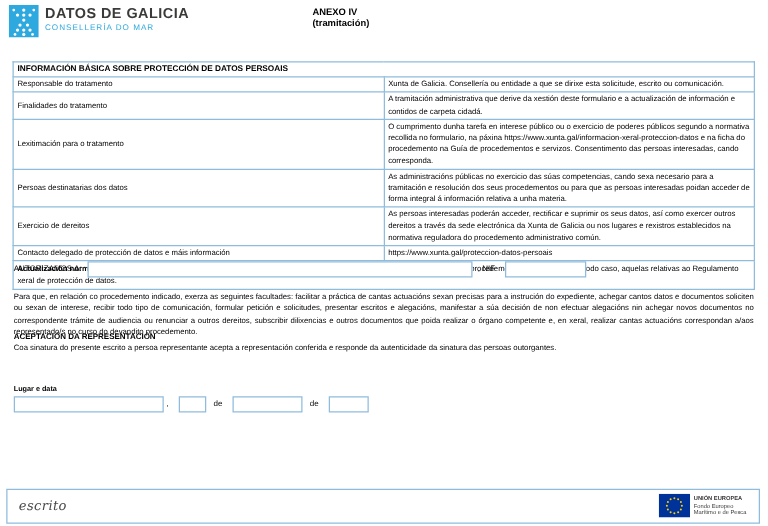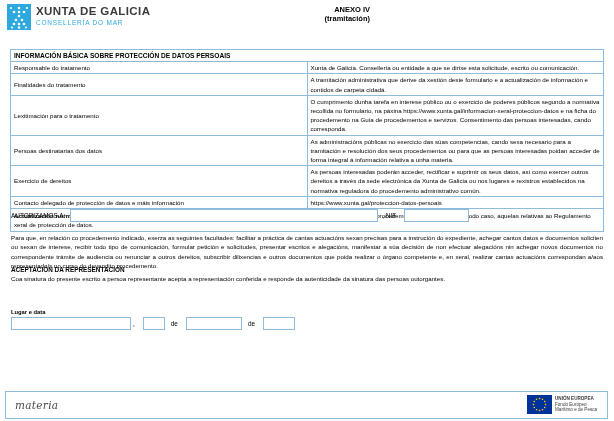--- a/index.html
+++ b/index.html
@@ -4,21 +4,21 @@
 <style>
   * { margin:0; padding:0; box-sizing:border-box; }
   html,body { width:614px; height:421px; background:#ffffff; font-family:"Liberation Sans", sans-serif; color:#000; }
   .page { position:relative; width:614px; height:421px; background:#fff; overflow:hidden; }
 
   
   .hdr-logo { position:absolute; left:7px; top:4px; width:24px; height:26px; }
   .hdr-titles { position:absolute; left:36px; top:5px; }
   .hdr-title { font-size:11.5px; font-weight:bold; color:#3a3a39; letter-spacing:.4px; }
   .hdr-subtitle { font-size:6.5px; color:#2ea9df; letter-spacing:.8px; margin-top:2px; }
-  .annex { position:absolute; left:250px; top:6px; width:120px; text-align:right; font-size:7.5px; font-weight:bold; line-height:8.5px; }
+  .annex { position:absolute; left:250px; top:6px; width:120px; text-align:left; font-size:7.5px; font-weight:bold; line-height:8.5px; }
 
   
   .ptable { position:absolute; left:10px; top:49px; width:594px; border-collapse:collapse; table-layout:fixed; }
   .ptable td, .ptable th { border:1px solid #8fbcdc; font-size:6.2px; line-height:9.2px; padding:1px 3px; vertical-align:middle; text-align:left; }
   .ptable th { font-size:6.6px; font-weight:bold; padding:1px 3px; }
   .ptable .lbl { width:88px; }
   .ptable .note-cell { padding:2px 3px; }
   .bold { font-weight:bold; }
 
   
@@ -71,21 +71,21 @@
         <circle cx="15" cy="16" r="1.3"></circle>
       <circle cx="7" cy="20" r="1.3"></circle>
         <circle cx="12" cy="20" r="1.3"></circle>
         <circle cx="17" cy="20" r="1.3"></circle>
       <circle cx="5" cy="23.5" r="1.1"></circle>
         <circle cx="12" cy="23.5" r="1.3"></circle>
         <circle cx="19" cy="23.5" r="1.1"></circle>
     </g>
   </svg>
   <div class="hdr-titles">
-    <div class="hdr-title">XUNTA DE GALICIA</div>
+    <div class="hdr-title">DATOS DE GALICIA</div>
     <div class="hdr-subtitle">CONSELLERÍA DO MAR</div>
   </div>
   <div class="annex">
     <div>ANEXO IV</div>
     <div>(tramitación)</div>
   </div>
 
   <table class="ptable">
     <tbody>
         <tr>
@@ -138,21 +138,21 @@
     <input class="fld fld-place" type="text" value="" style="">
     <span class="pd-comma">,</span>
     <input class="fld fld-day" type="text" value="" style="">
     <span class="pd-de">de</span>
     <input class="fld fld-month" type="text" value="" style="">
     <span class="pd-de">de</span>
     <input class="fld fld-year" type="text" value="" style="">
   </div>
 
   <div class="footer">
-    <span class="galicia-logo">materia</span>
+    <span class="galicia-logo">escrito</span>
     <div class="eu-block">
       <svg class="eu-flag" viewBox="0 0 25 19" xmlns="http://www.w3.org/2000/svg">
         <rect x="0" y="0" width="25" height="19" fill="#003399"></rect>
         <g fill="#ffcc00">
           <circle cx="12.5" cy="3.5" r="0.8"></circle>
             <circle cx="15.5" cy="4.3" r="0.8"></circle>
             <circle cx="17.7" cy="6.5" r="0.8"></circle>
           <circle cx="18.5" cy="9.5" r="0.8"></circle>
             <circle cx="17.7" cy="12.5" r="0.8"></circle>
             <circle cx="15.5" cy="14.7" r="0.8"></circle>

